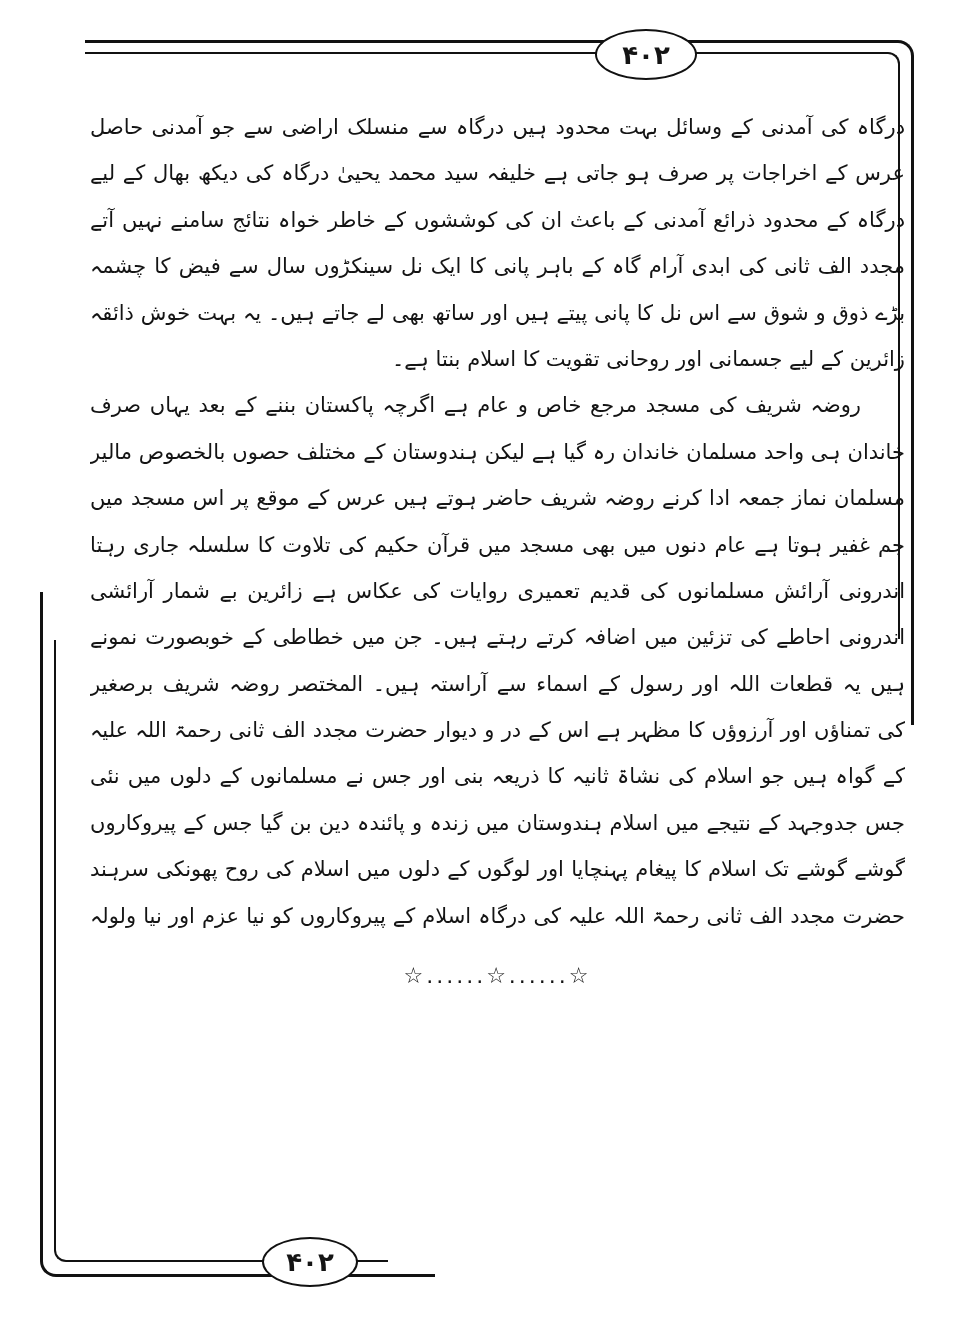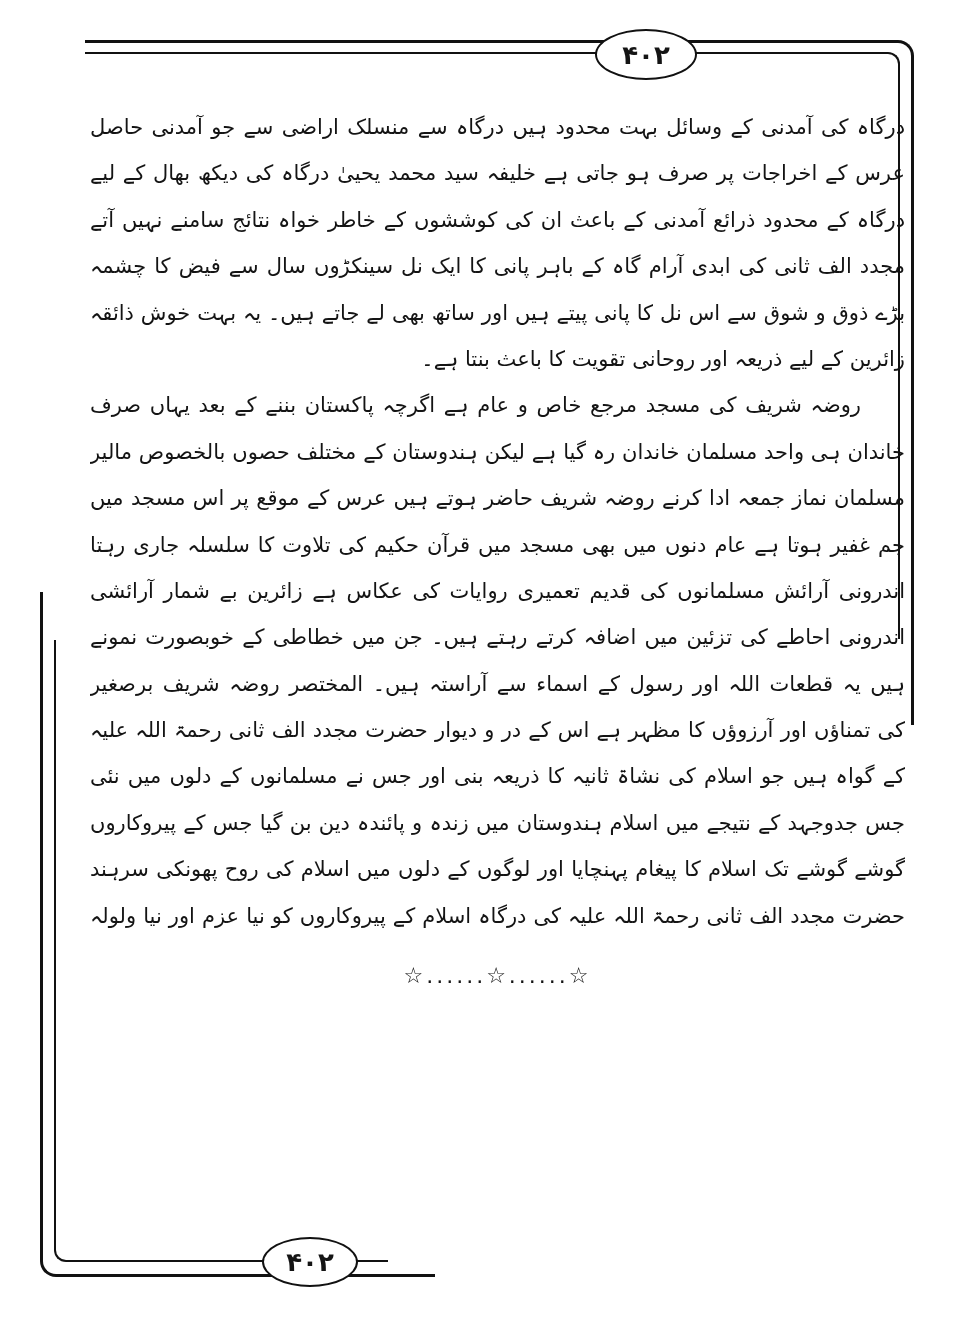--- a/index.html
+++ b/index.html
@@ -112,21 +112,21 @@
   </div>
 
   <div class="text-block" lang="ur" dir="rtl">
 
     <div>
       <div class="text-line">درگاہ کی آمدنی کے وسائل بہت محدود ہیں درگاہ سے منسلک اراضی سے جو آمدنی حاصل ہوتی ہے وہ سالانہ</div>
       <div class="text-line">عرس کے اخراجات پر صرف ہو جاتی ہے خلیفہ سید محمد یحییٰ درگاہ کی دیکھ بھال کے لیے کوشاں رہتے ہیں لیکن</div>
       <div class="text-line">درگاہ کے محدود ذرائع آمدنی کے باعث ان کی کوششوں کے خاطر خواہ نتائج سامنے نہیں آتے حضرت</div>
       <div class="text-line">مجدد الف ثانی کی ابدی آرام گاہ کے باہر پانی کا ایک نل سینکڑوں سال سے فیض کا چشمہ بنا ہوا ہے زائرین</div>
       <div class="text-line">بڑے ذوق و شوق سے اس نل کا پانی پیتے ہیں اور ساتھ بھی لے جاتے ہیں۔ یہ بہت خوش ذائقہ پانی ہے اور</div>
-      <div class="text-line last-line">زائرین کے لیے ذریعہ اور روحانی تقویت کا باعث بنتا ہے۔</div>
+      <div class="text-line last-line">زائرین کے لیے جسمانی اور روحانی تقویت کا اسلام بنتا ہے۔</div>
     </div>
 
     <div>
       <div class="text-line indent-first">روضہ شریف کی مسجد مرجع خاص و عام ہے اگرچہ پاکستان بننے کے بعد یہاں صرف سجادہ نشین</div>
       <div class="text-line">خاندان ہی واحد مسلمان خاندان رہ گیا ہے لیکن ہندوستان کے مختلف حصوں بالخصوص مالیر کوٹلہ سے سیکڑوں</div>
       <div class="text-line">مسلمان نماز جمعہ ادا کرنے روضہ شریف حاضر ہوتے ہیں عرس کے موقع پر اس مسجد میں فرزندان توحید کا</div>
       <div class="text-line">جم غفیر ہوتا ہے عام دنوں میں بھی مسجد میں قرآن حکیم کی تلاوت کا سلسلہ جاری رہتا ہے روضہ شریف کی</div>
       <div class="text-line">اندرونی آرائش مسلمانوں کی قدیم تعمیری روایات کی عکاس ہے زائرین بے شمار آرائشی قطعات سے</div>
       <div class="text-line">اندرونی احاطے کی تزئین میں اضافہ کرتے رہتے ہیں۔ جن میں خطاطی کے خوبصورت نمونے بھی شامل</div>
       <div class="text-line">ہیں یہ قطعات اللہ اور رسول کے اسماء سے آراستہ ہیں۔ المختصر روضہ شریف برصغیر ہندو پاک کے مسلمانوں</div>

